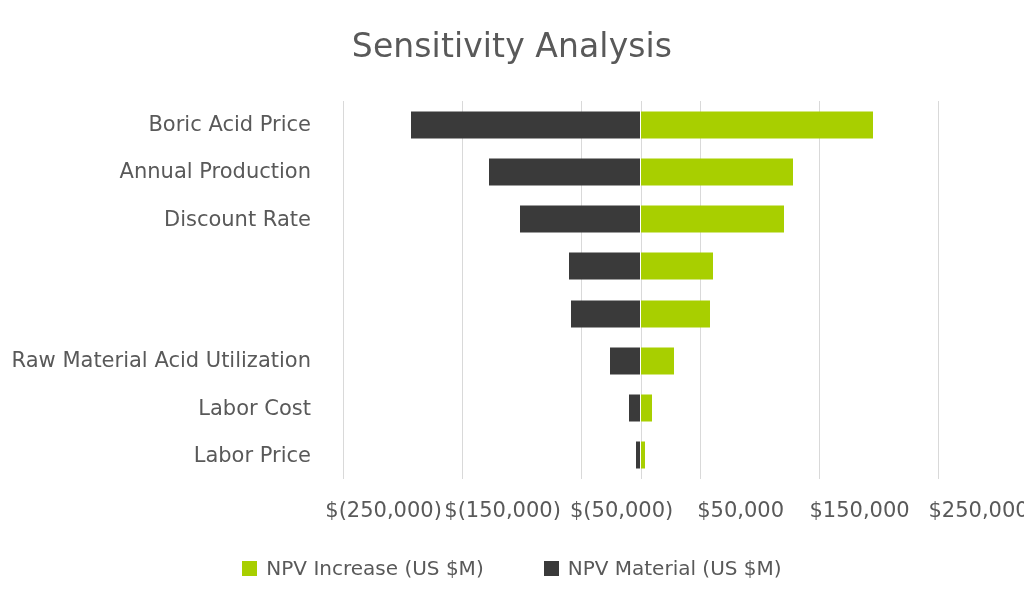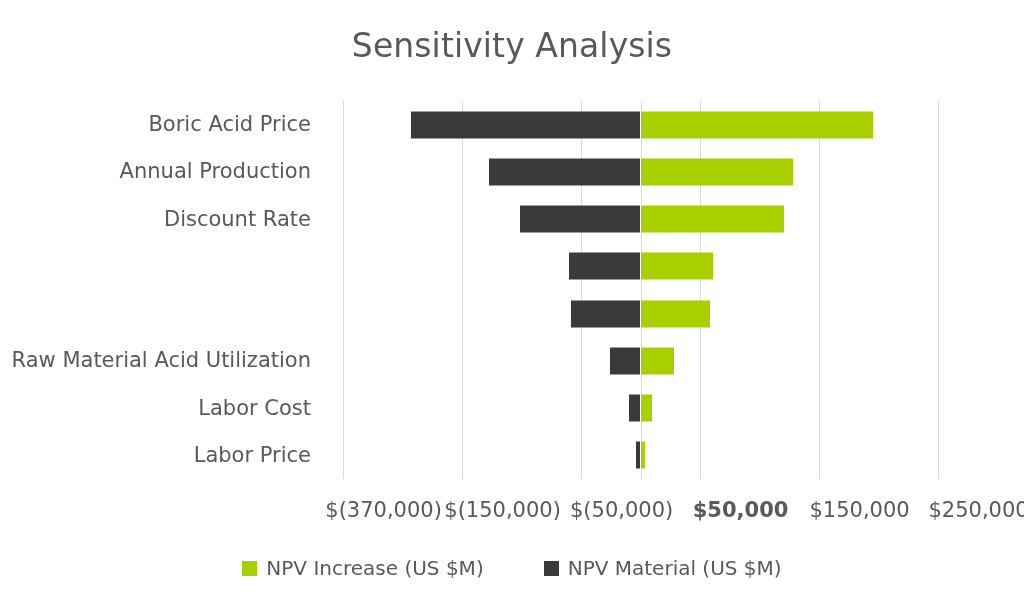--- a/index.html
+++ b/index.html
@@ -212,24 +212,24 @@
           <div class="bar increase" style="background: rgb(168, 207, 0); left: 297.5px; width: 11.9px;"></div>
         </div>
         <div class="bar-row" style="top: 330.75px;">
           <div class="bar decrease" style="background: rgb(58, 58, 58); left: 292.74px; width: 4.76px;"></div>
           <div class="bar increase" style="background: rgb(168, 207, 0); left: 297.5px; width: 4.76px;"></div>
         </div>
       </div>
   </div>
 
   <div class="x-labels">
-      <div class="x-label" style="left: 383.583px;">$(370,000)</div>
+      <div class="x-label" style="left: 383.583px;">$(250,000)</div>
       <div class="x-label" style="left: 502.583px;">$(150,000)</div>
       <div class="x-label" style="left: 621.583px;">$(50,000)</div>
-      <div class="x-label" style="left: 740.583px; font-weight: bold;">$50,000</div>
+      <div class="x-label" style="left: 740.583px;">$50,000</div>
       <div class="x-label" style="left: 859.583px;">$150,000</div>
       <div class="x-label" style="left: 978.583px;">$250,000</div>
     </div>
 
   <div class="legend">
       <div class="legend-item">
         <span class="legend-swatch" style="background: rgb(168, 207, 0);"></span>
         <span class="legend-label">NPV Increase (US $M)</span>
       </div>
       <div class="legend-item">

